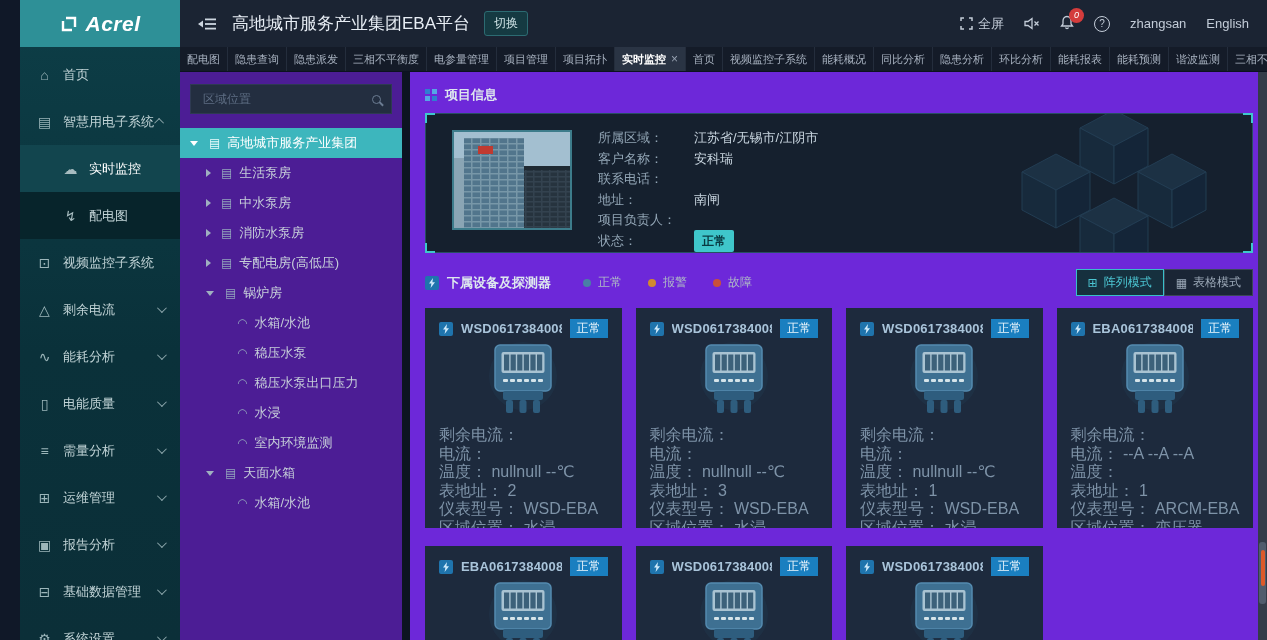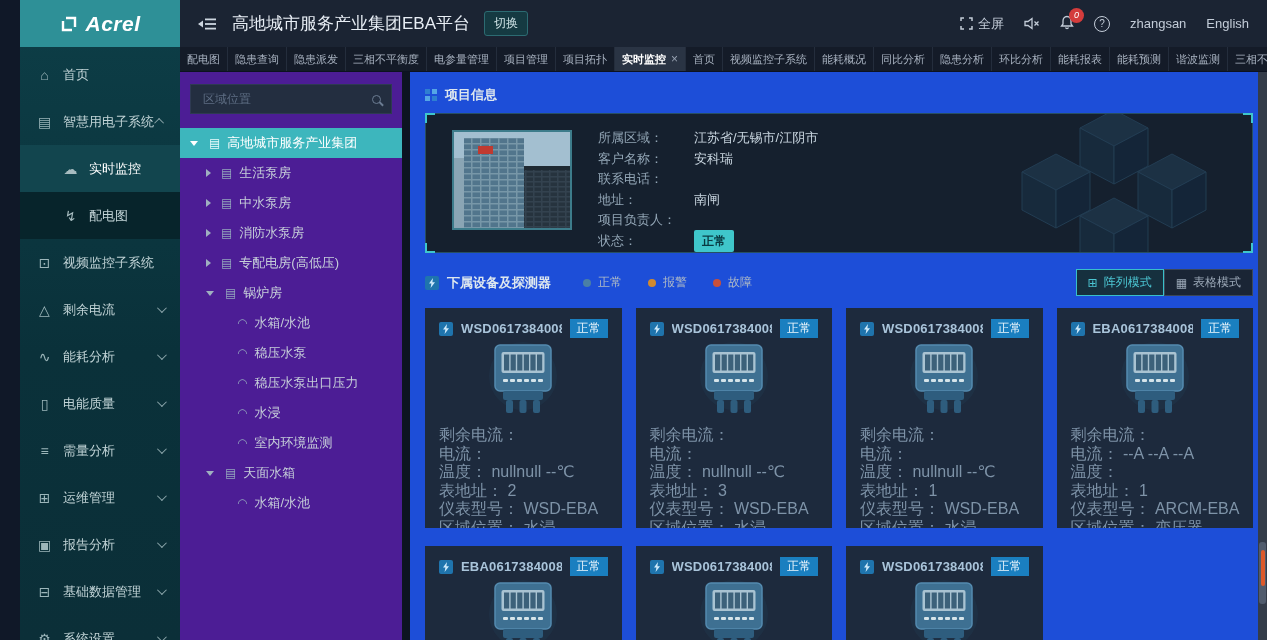--- a/index.html
+++ b/index.html
@@ -53,21 +53,21 @@
   .tnode{height:30px;display:flex;align-items:center;font-size:13px;color:#c6cfd9;cursor:pointer;white-space:nowrap;}
   .tnode.selected{background:#3db6bd;color:#fff;}
   .tnode.selected .tic{color:#eafcfd;}
   .tcaret{width:8px;flex:none;margin-right:7px;}
   .tcaret.down{width:0;border-left:4px solid transparent;border-right:4px solid transparent;border-top:5px solid #9fb0c0;margin-right:11px;}
   .tcaret.right{width:0;border-top:4px solid transparent;border-bottom:4px solid transparent;border-left:5px solid #9fb0c0;margin-right:10px;}
   .tnode.selected .tcaret.down{border-top-color:#fff;}
   .tic{margin-right:7px;color:#93a6bd;font-size:12px;flex:none;}
 
   
-  .main{flex:1;min-width:0;background:#1d4ed8;padding:10px 14px 0 15px;overflow:hidden;position:relative;}
+  .main{flex:1;min-width:0;background:#6d28d9;padding:10px 14px 0 15px;overflow:hidden;position:relative;}
   .sec{display:flex;align-items:center;gap:8px;color:#dde7ee;font-size:13px;font-weight:bold;margin:4px 0 9px 0;}
   .gicon{width:12px;height:12px;position:relative;flex:none;display:grid;grid-template-columns:5px 5px;grid-template-rows:5px 5px;gap:2px;}
   .gicon i{background:#2f7fd1;}
   .gicon i:nth-child(2),.gicon i:nth-child(3){background:#55a6e6;}
 
   .ipanel{position:relative;border:1px solid #274f62;background:#15202e;height:140px;padding:14px 26px;display:flex;gap:26px;margin-bottom:4px;}
   .corner{position:absolute;width:10px;height:10px;}
   .c-tl{top:-1px;left:-1px;border-top:2px solid #3ec6cc;border-left:2px solid #3ec6cc;}
   .c-tr{top:-1px;right:-1px;border-top:2px solid #3ec6cc;border-right:2px solid #3ec6cc;}
   .c-bl{bottom:-1px;left:-1px;border-bottom:2px solid #3ec6cc;border-left:2px solid #3ec6cc;}

